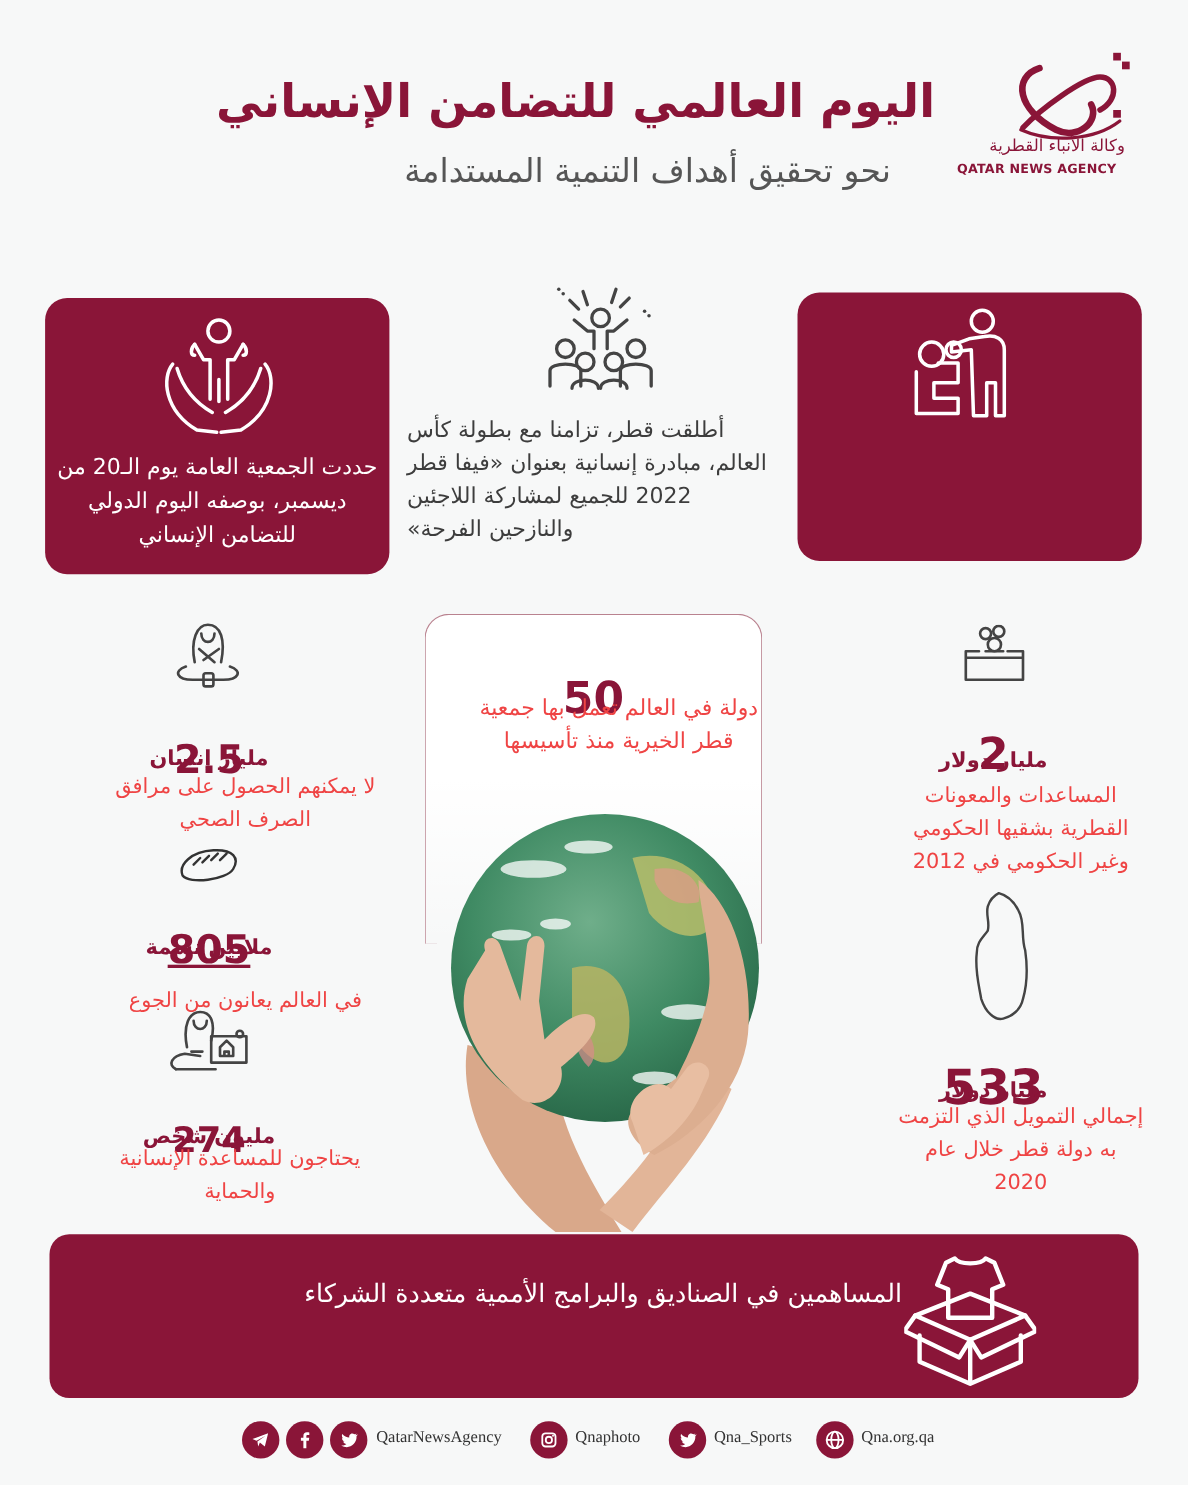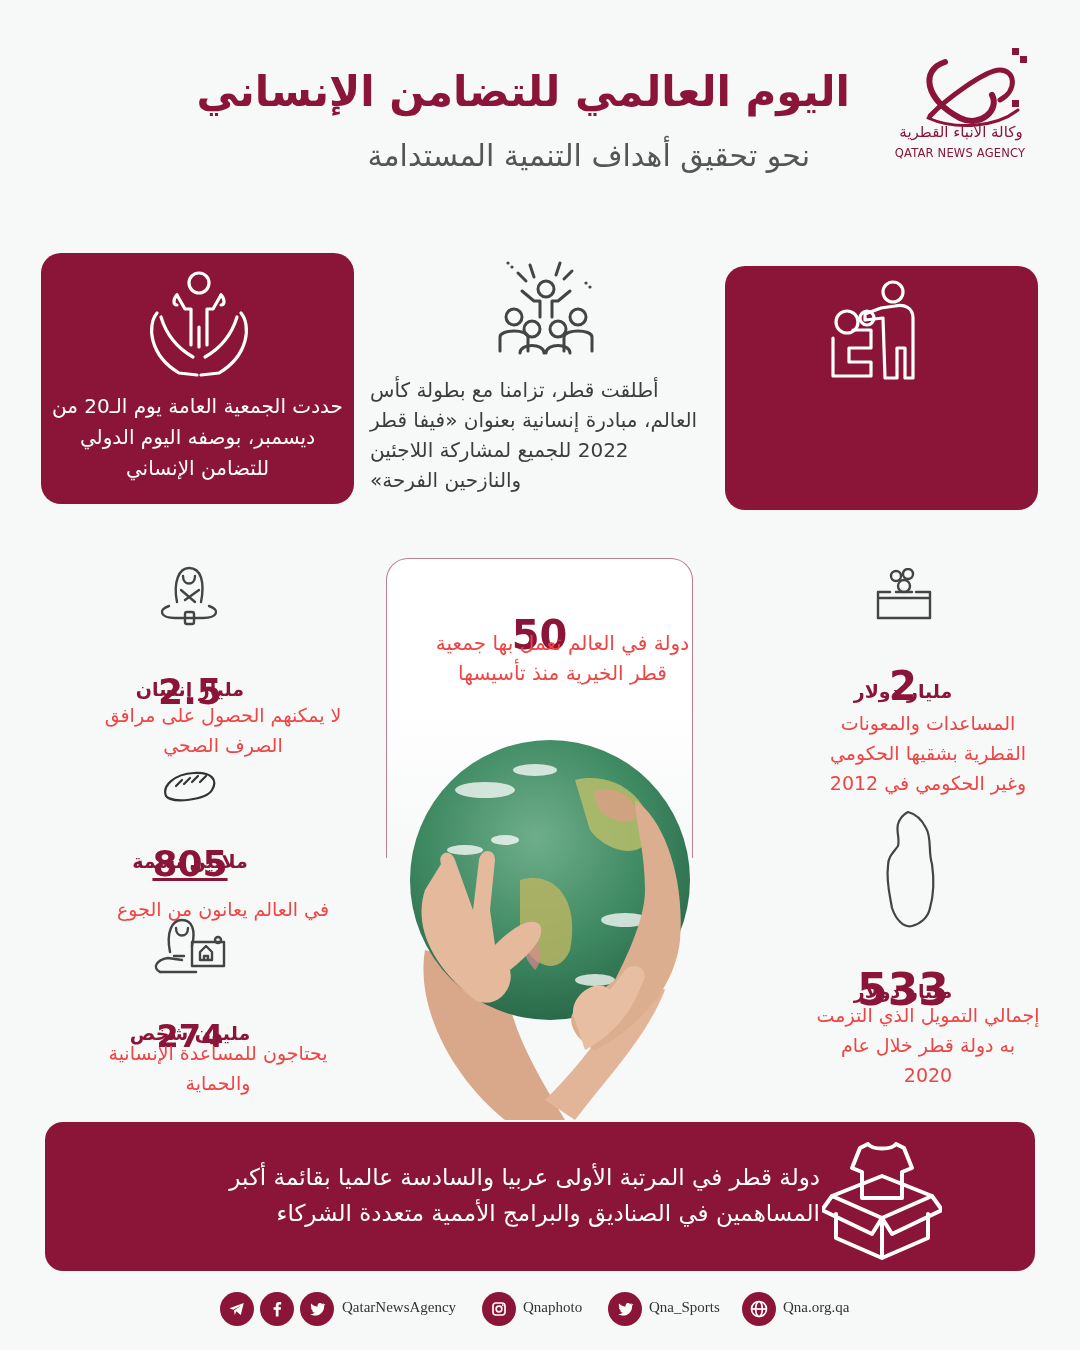--- a/index.html
+++ b/index.html
@@ -22,33 +22,33 @@
     #subtitle {
       left: 150px; top: 134px; width: 660px; text-align: right;
       font-size: 30px; color: #555; line-height: 44px;
     }
     #logo { left: 900px; top: 40px; width: 150px; height: 130px; }
     #logo-ar {
       left: 880px; top: 122px; width: 162px; text-align: center;
       font-size: 15px; color: #8a1538; line-height: 20px;
     }
     #logo-en {
-      left: 870px; top: 146px; width: 180px; text-align: center;
-      font-size: 11.5px; font-weight: normal; color: #8a1538; letter-spacing: 0.2px;
+      left: 870px; top: 146px; width: 180px; text-align: left;
+      font-size: 11.5px; font-weight: bold; color: #8a1538; letter-spacing: 0.2px;
     }
 
     
     .card {
       background: #8a1538; border-radius: 20px; color: #fff;
     }
     .card .txt {
       position: absolute; left: 10px; right: 10px; text-align: center;
       font-size: 20px; line-height: 31px; color: #fff;
     }
-    #card-left { left: 41px; top: 253px; width: 313px; height: 251px; }
+    #card-left { left: 41px; top: 271px; width: 313px; height: 251px; }
     #card-left .txt { top: 138px; }
     #card-right { left: 725px; top: 266px; width: 313px; height: 244px; }
     #card-right .txt { top: 134px; }
 
     #mid-text {
       left: 370px; top: 375px; width: 340px; text-align: left;
       font-size: 20px; line-height: 30px; color: #3d3d3d;
     }
 
     
@@ -243,21 +243,20 @@
 
 <svg class="abs" style="left:878px;top:808px;" width="62" height="122" viewBox="0 0 62 122">
   <path d="M30 4 C26 6 22 10 20 16 C18 24 22 30 20 38 C16 44 10 48 10 58 C8 74 12 88 14 100 C18 112 26 120 34 118 C42 116 50 110 52 100 C56 86 56 70 54 56 C50 44 54 30 48 20 C44 12 38 6 30 4 Z" fill="none" stroke="#444" stroke-width="2.2" stroke-linejoin="round"></path>
 </svg>
 <div class="abs num" style="left:803px;top:934px;width:200px;font-size:44px;line-height:48px;">533</div>
 <div class="abs unit rtl" style="left:803px;top:980px;width:200px;">مليار دولار</div>
 <div class="abs desc rtl" style="left:770px;top:1000px;width:270px;">إجمالي التمويل الذي التزمت به دولة قطر خلال عام 2020</div>
 
 <div id="bottom-band" class="abs"></div>
 <div id="bottom-text" class="abs rtl">
-  <div>دولة قطر في المرتبة الأولى عربيا والسادسة عالميا بقائمة أكبر</div>
   <div>المساهمين في الصناديق والبرامج الأممية متعددة الشركاء</div>
 </div>
 <svg id="box-icon" class="abs" viewBox="0 0 120 122">
   <g fill="none" stroke="#fff" stroke-width="4" stroke-linejoin="round" stroke-linecap="round">
     <path d="M46 6 L38 10 L30 30 L40 34 L40 60 L80 60 L80 34 L90 30 L82 10 L74 6 C70 12 50 12 46 6 Z"></path>
     <path d="M10 58 L60 80 L110 58 L60 38 Z"></path>
     <path d="M10 58 L0 72 L50 96 L60 80 M110 58 L120 72 L70 96 L60 80"></path>
     <path d="M14 76 L14 100 L60 120 L106 100 L106 76 M60 80 L60 120"></path>
   </g>
 </svg>

